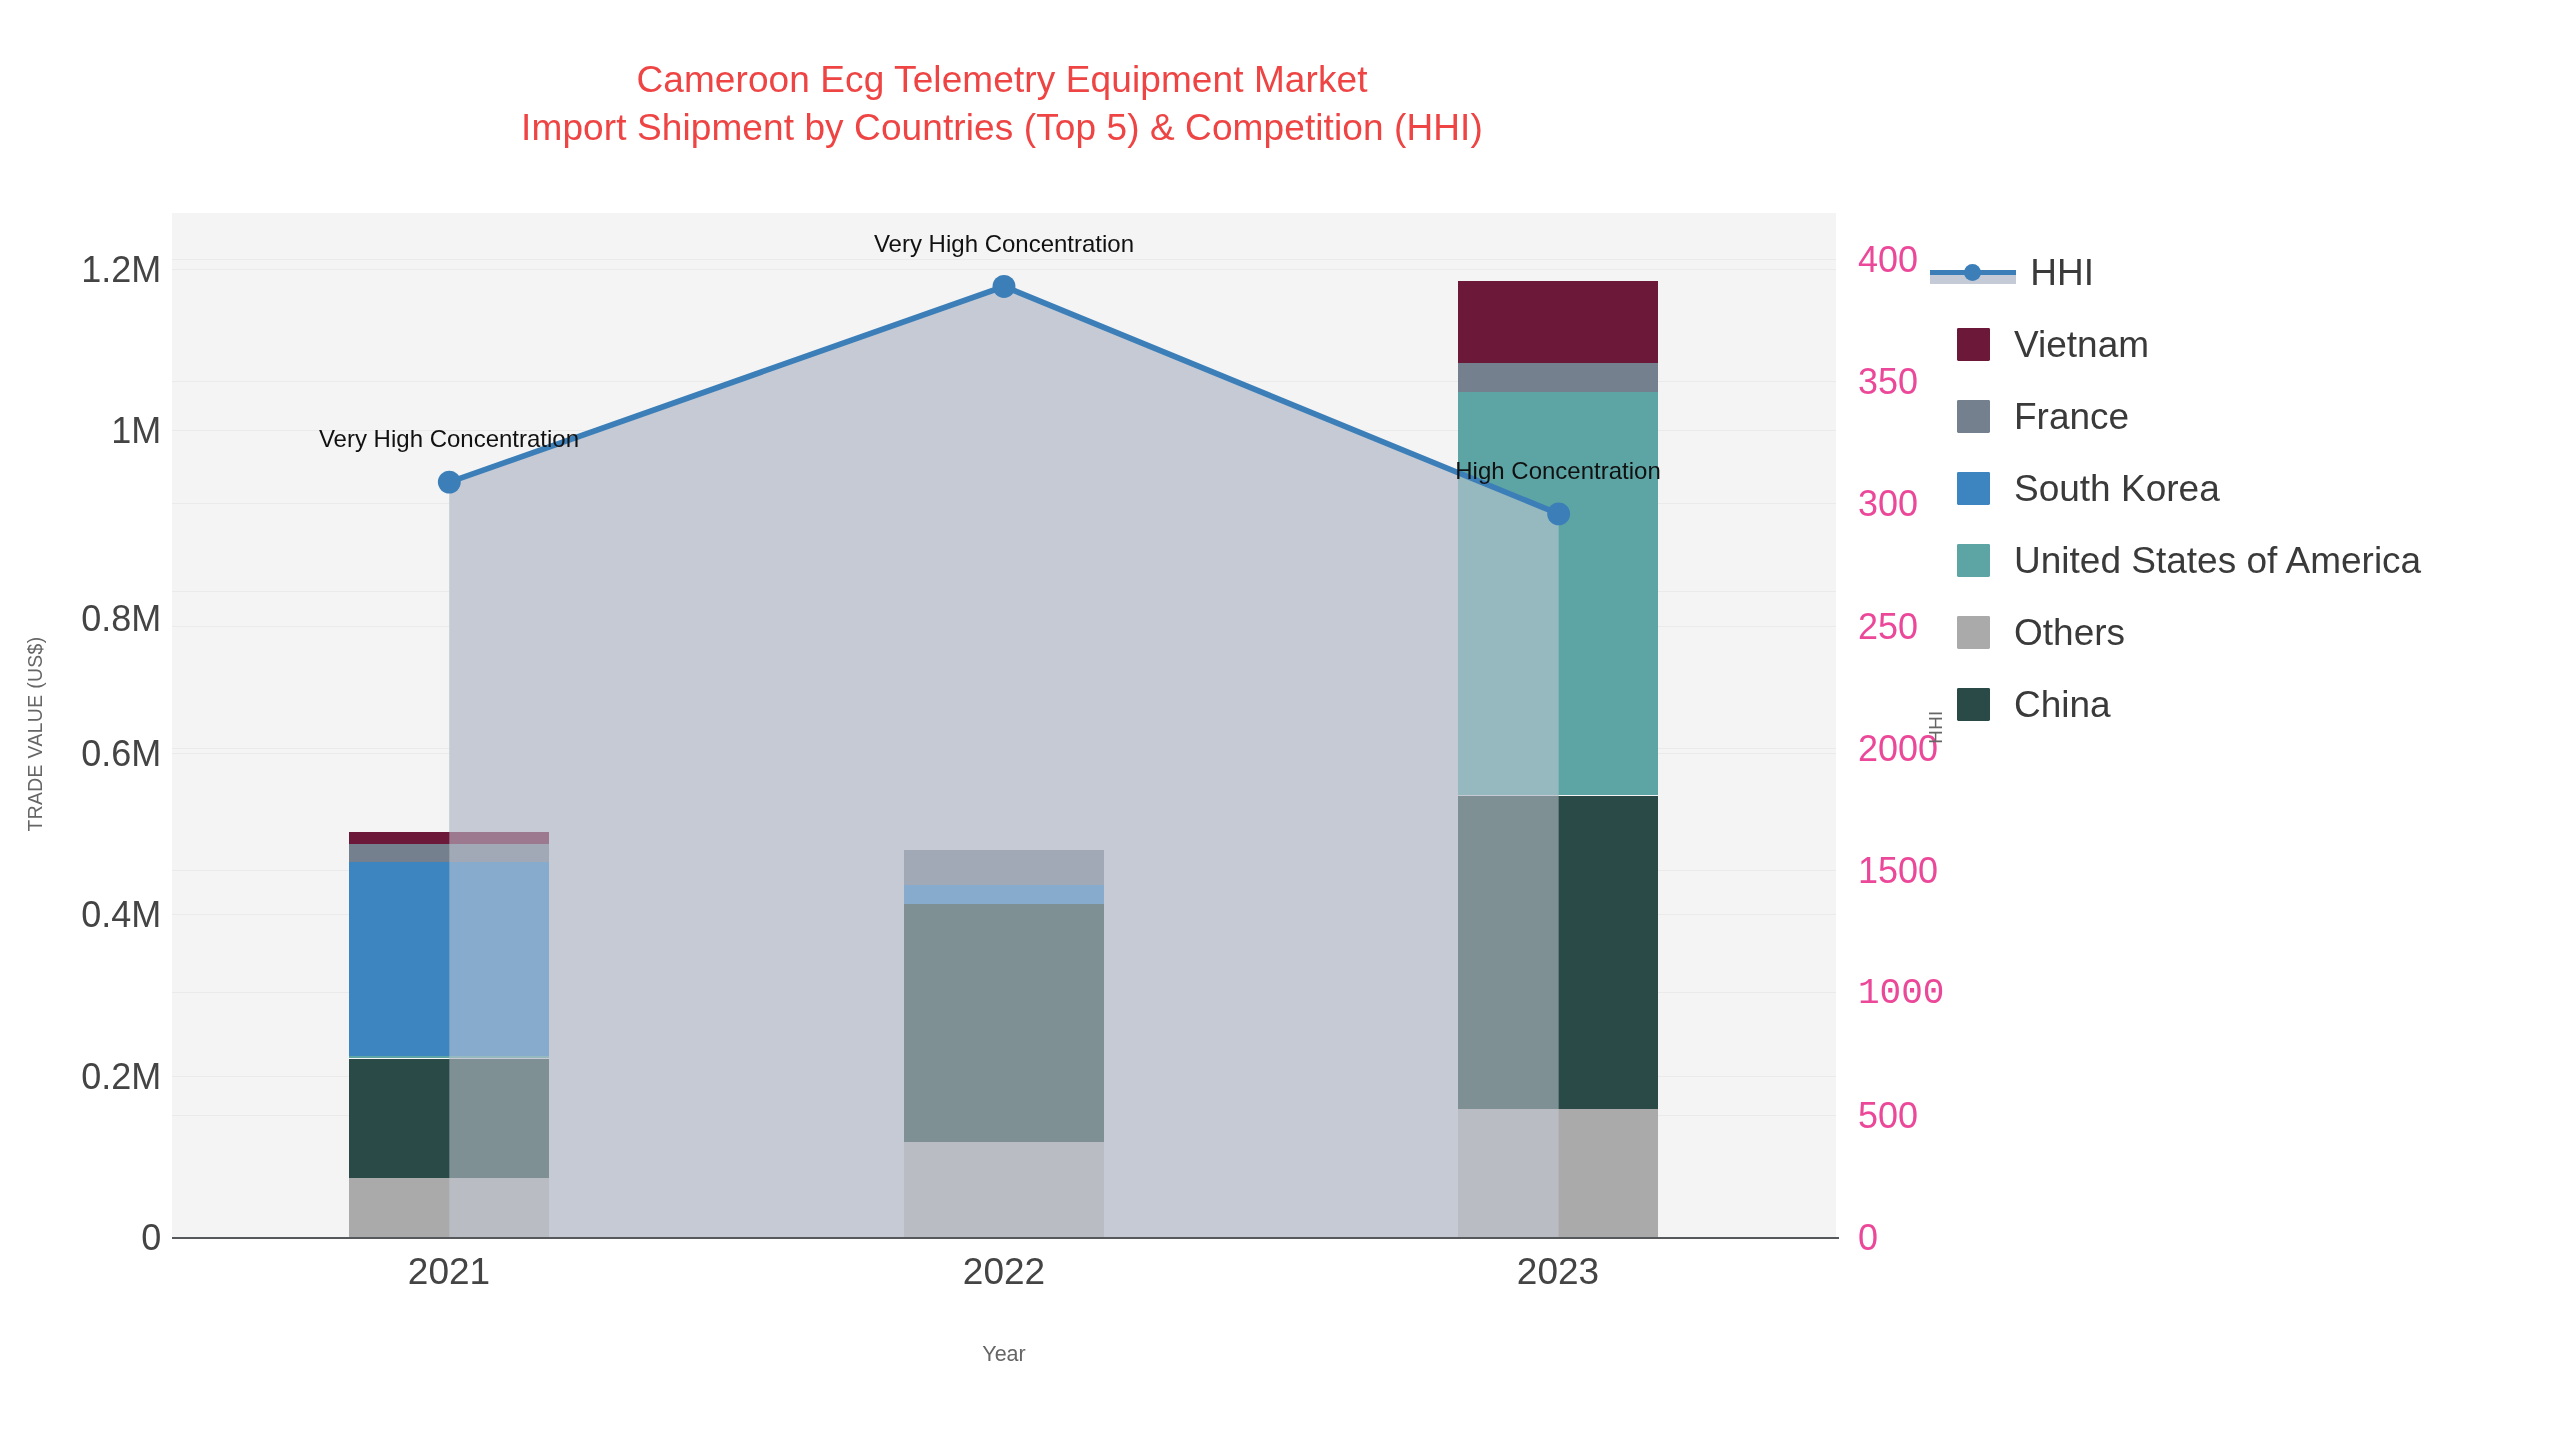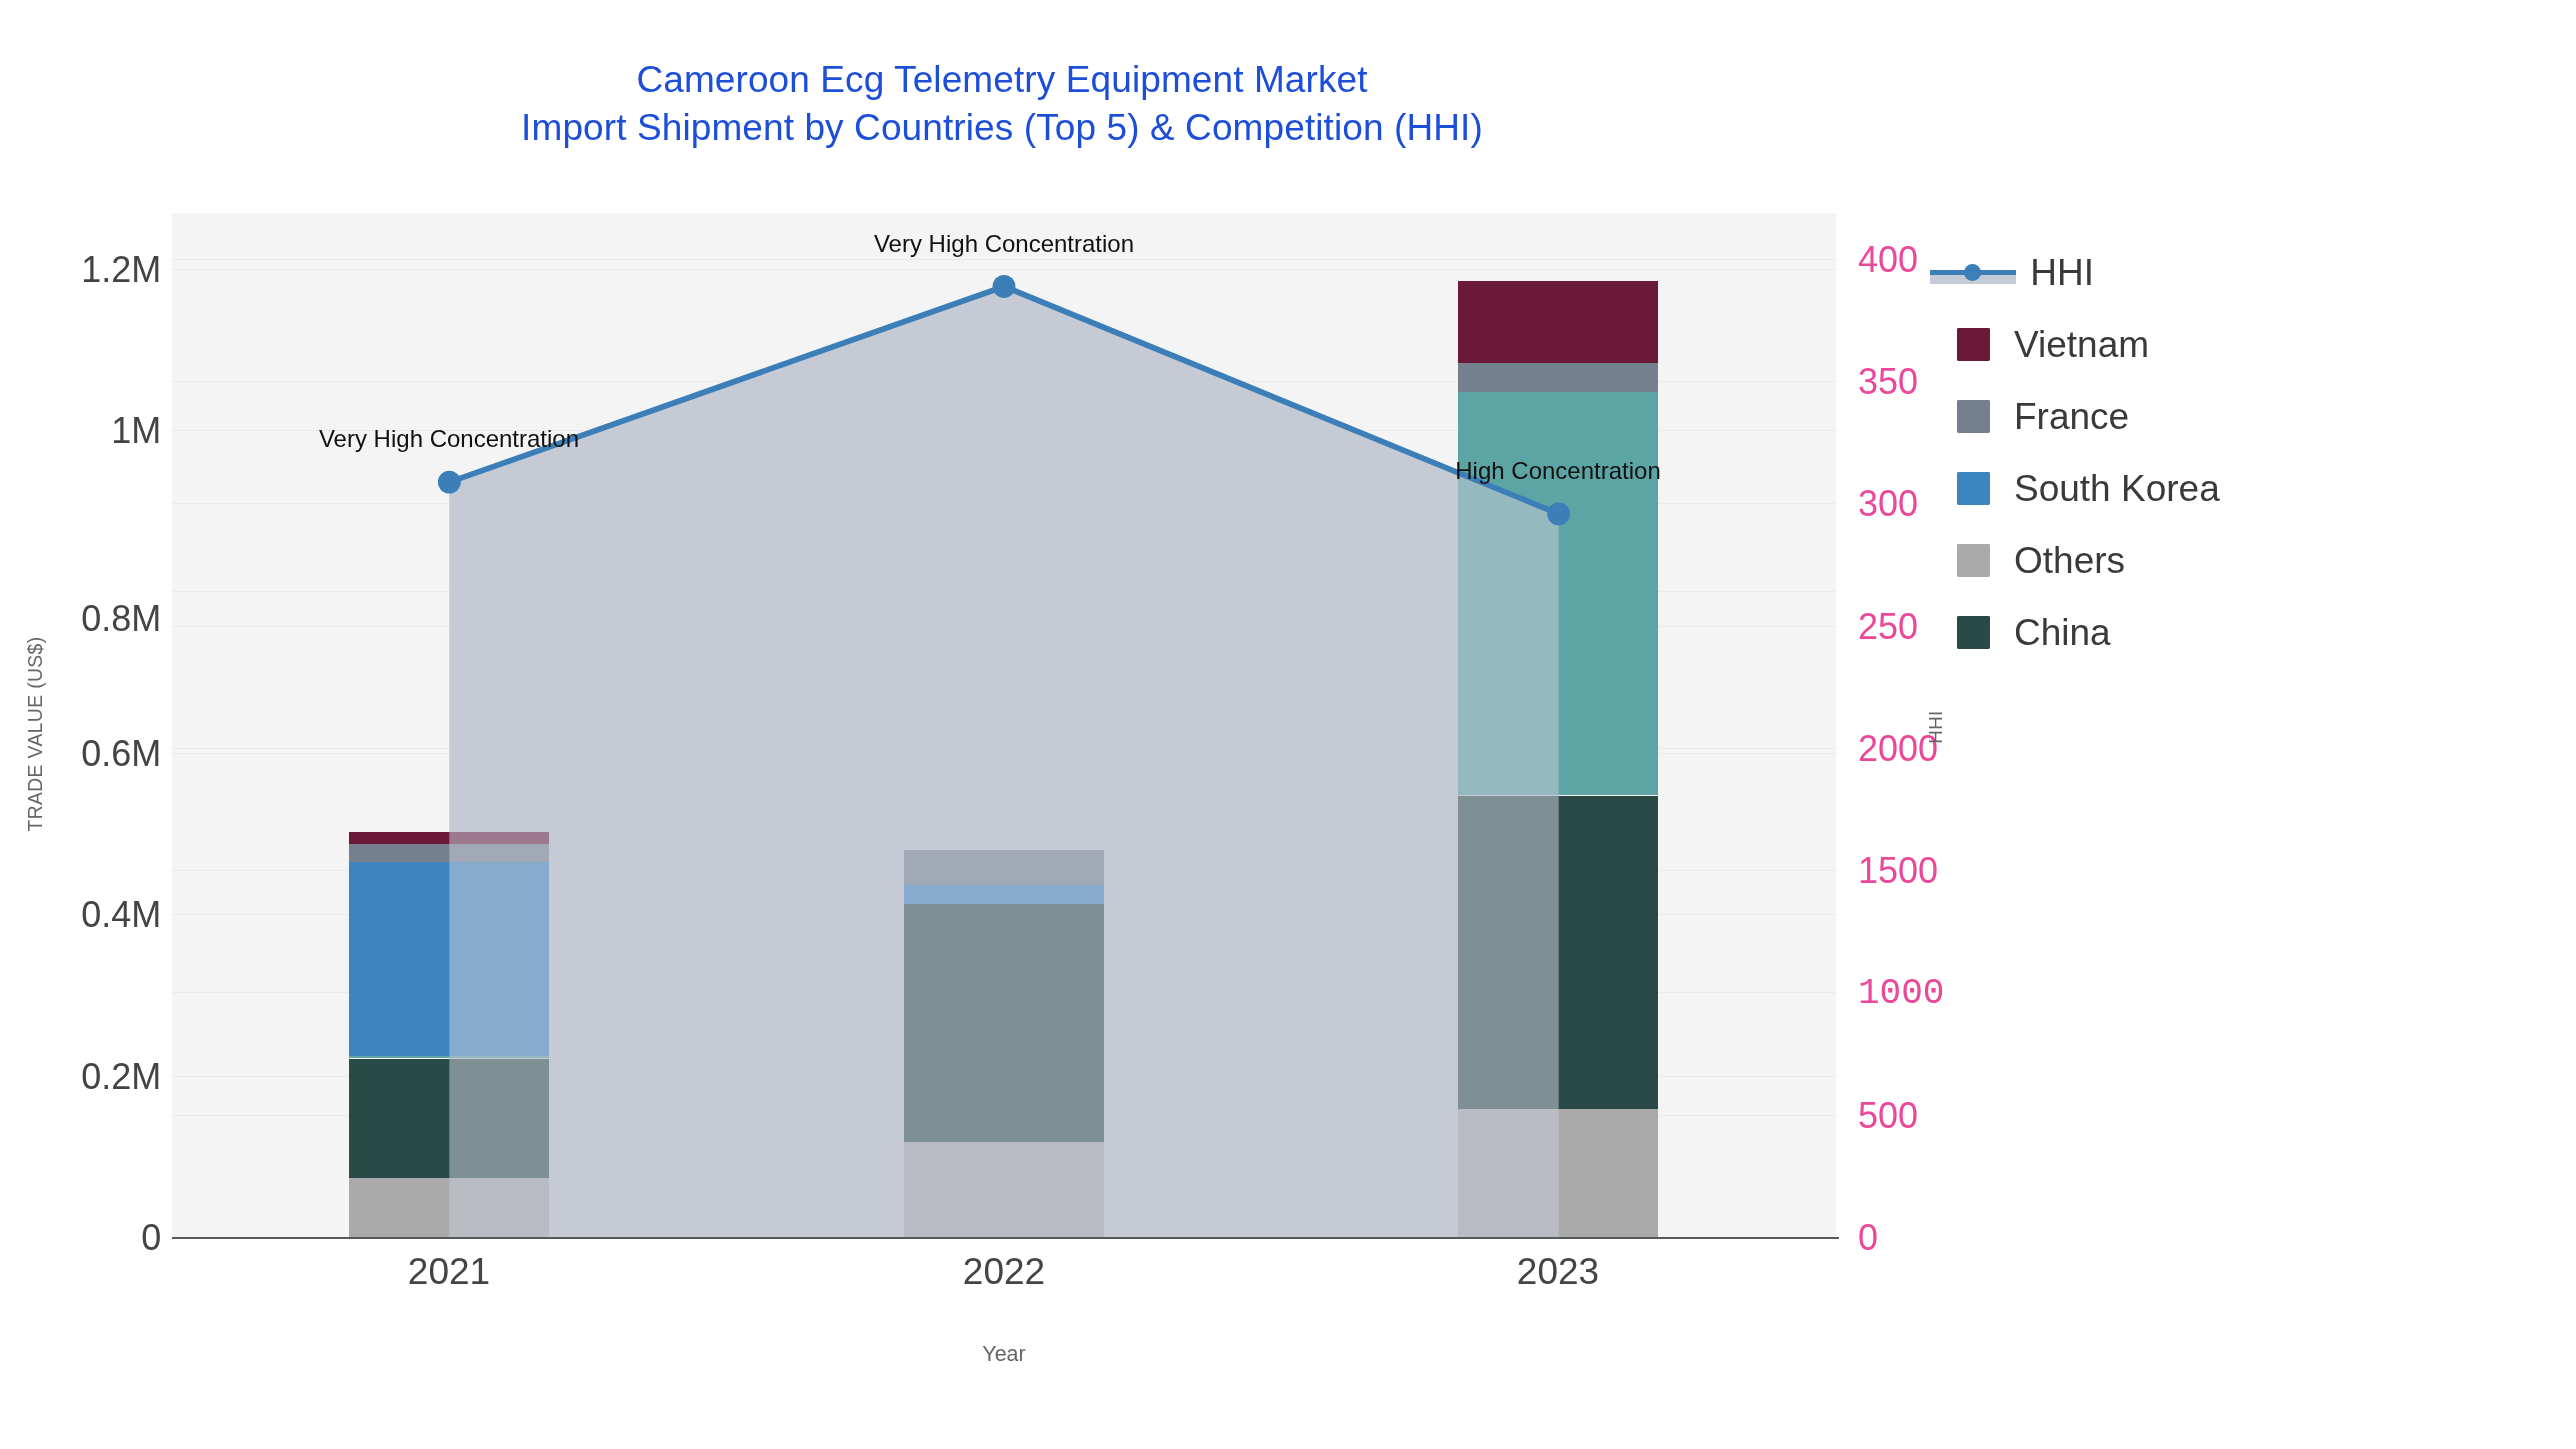--- a/index.html
+++ b/index.html
@@ -6,21 +6,21 @@
   body{
     width:2576px;height:1449px;background:#ffffff;
     font-family:"Liberation Sans", sans-serif;
     overflow:hidden;position:relative;
   }
   #stage{position:absolute;left:0;top:0;width:2576px;height:1449px;}
 
   
   .title-block{
     position:absolute;left:0;top:56px;width:2004px;text-align:center;
-    color:#1d4ed8;font-size:37px;line-height:1.30;font-weight:400;
+    color:#ef4444;font-size:37px;line-height:1.30;font-weight:400;
     letter-spacing:0.1px;
   }
   .title-line{display:block;}
 
   
   .plot{
     position:absolute;left:172px;top:213px;width:1664px;height:1025px;
     background:#F4F4F4;overflow:hidden;
   }
   .gridline{position:absolute;left:0;width:100%;height:1.4px;background:#EAEAEA;}
@@ -206,20 +206,24 @@
       </div>
       <div class="legend-row">
         <span class="swatch" style="background: rgb(116, 128, 142);"></span>
         <span class="legend-label">France</span>
       </div>
       <div class="legend-row">
         <span class="swatch" style="background: rgb(60, 133, 192);"></span>
         <span class="legend-label">South Korea</span>
       </div>
       <div class="legend-row">
+        <span class="swatch" style="background: rgb(93, 165, 165);"></span>
+        <span class="legend-label">United States of America</span>
+      </div>
+      <div class="legend-row">
         <span class="swatch" style="background: rgb(170, 170, 170);"></span>
         <span class="legend-label">Others</span>
       </div>
       <div class="legend-row">
         <span class="swatch" style="background: rgb(42, 74, 71);"></span>
         <span class="legend-label">China</span>
       </div>
     </div>
 
 </div>

